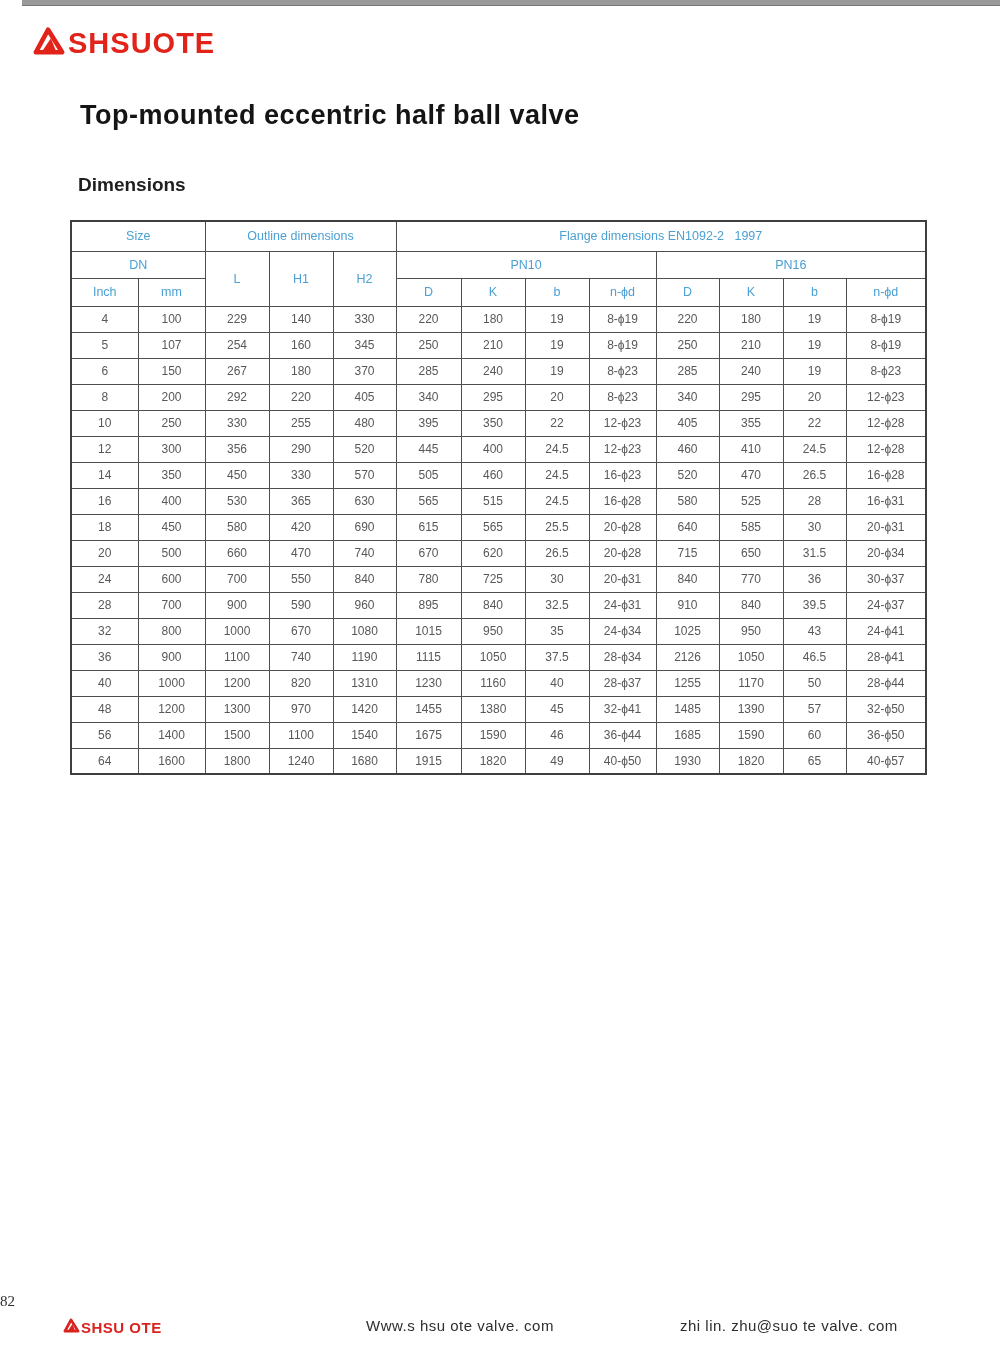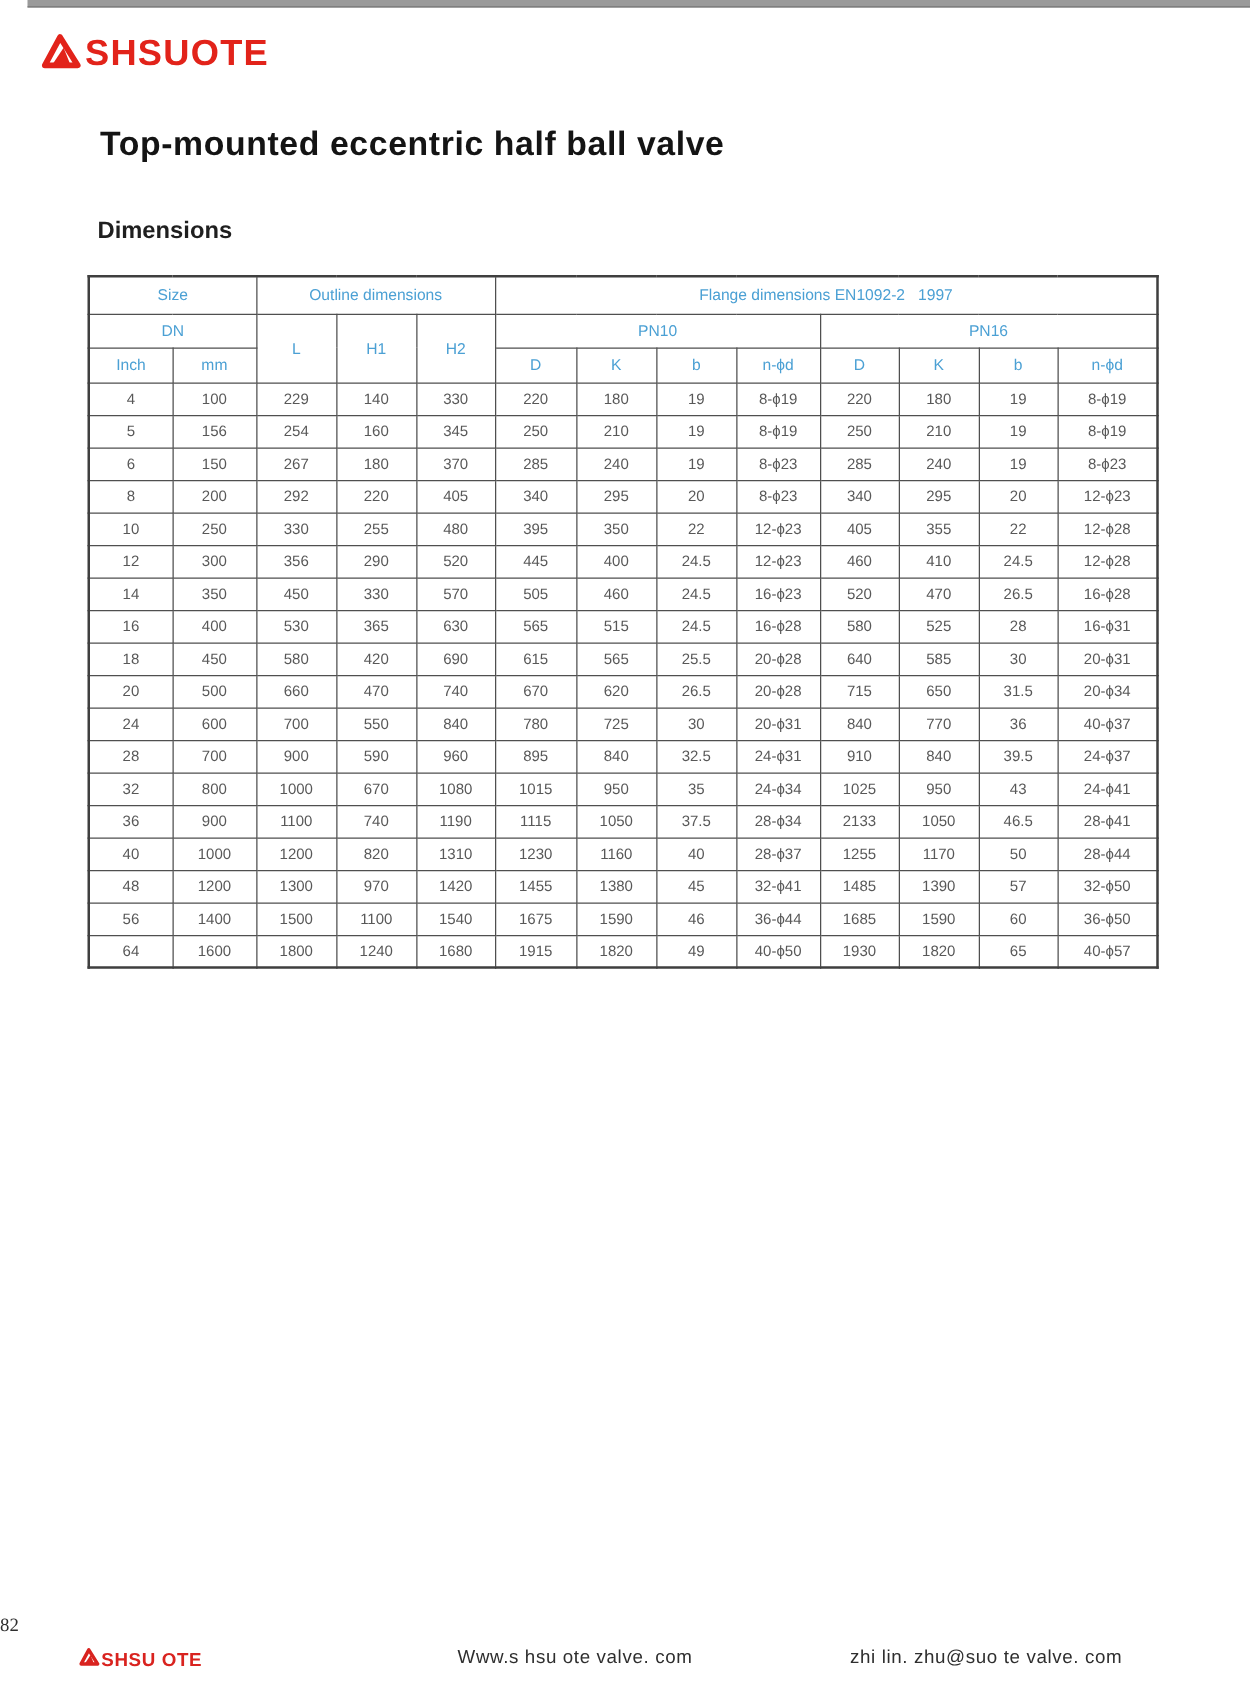--- a/index.html
+++ b/index.html
@@ -110,21 +110,21 @@
         <td>180</td>
         <td>19</td>
         <td>8-ϕ19</td>
         <td>220</td>
         <td>180</td>
         <td>19</td>
         <td>8-ϕ19</td>
       </tr>
       <tr>
         <td>5</td>
-        <td>156</td>
+        <td>107</td>
         <td>254</td>
         <td>160</td>
         <td>345</td>
         <td>250</td>
         <td>210</td>
         <td>19</td>
         <td>8-ϕ19</td>
         <td>250</td>
         <td>210</td>
         <td>19</td>
@@ -256,21 +256,21 @@
         <td>700</td>
         <td>550</td>
         <td>840</td>
         <td>780</td>
         <td>725</td>
         <td>30</td>
         <td>20-ϕ31</td>
         <td>840</td>
         <td>770</td>
         <td>36</td>
-        <td>40-ϕ37</td>
+        <td>30-ϕ37</td>
       </tr>
       <tr>
         <td>28</td>
         <td>700</td>
         <td>900</td>
         <td>590</td>
         <td>960</td>
         <td>895</td>
         <td>840</td>
         <td>32.5</td>
@@ -298,21 +298,21 @@
       <tr>
         <td>36</td>
         <td>900</td>
         <td>1100</td>
         <td>740</td>
         <td>1190</td>
         <td>1115</td>
         <td>1050</td>
         <td>37.5</td>
         <td>28-ϕ34</td>
-        <td>2133</td>
+        <td>2126</td>
         <td>1050</td>
         <td>46.5</td>
         <td>28-ϕ41</td>
       </tr>
       <tr>
         <td>40</td>
         <td>1000</td>
         <td>1200</td>
         <td>820</td>
         <td>1310</td>

